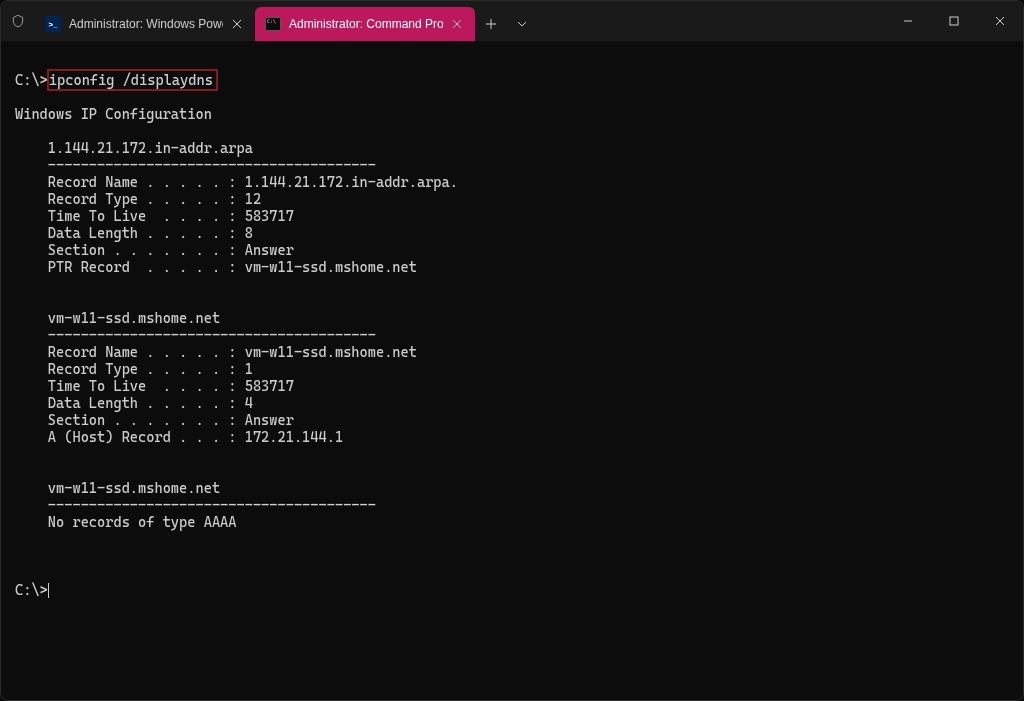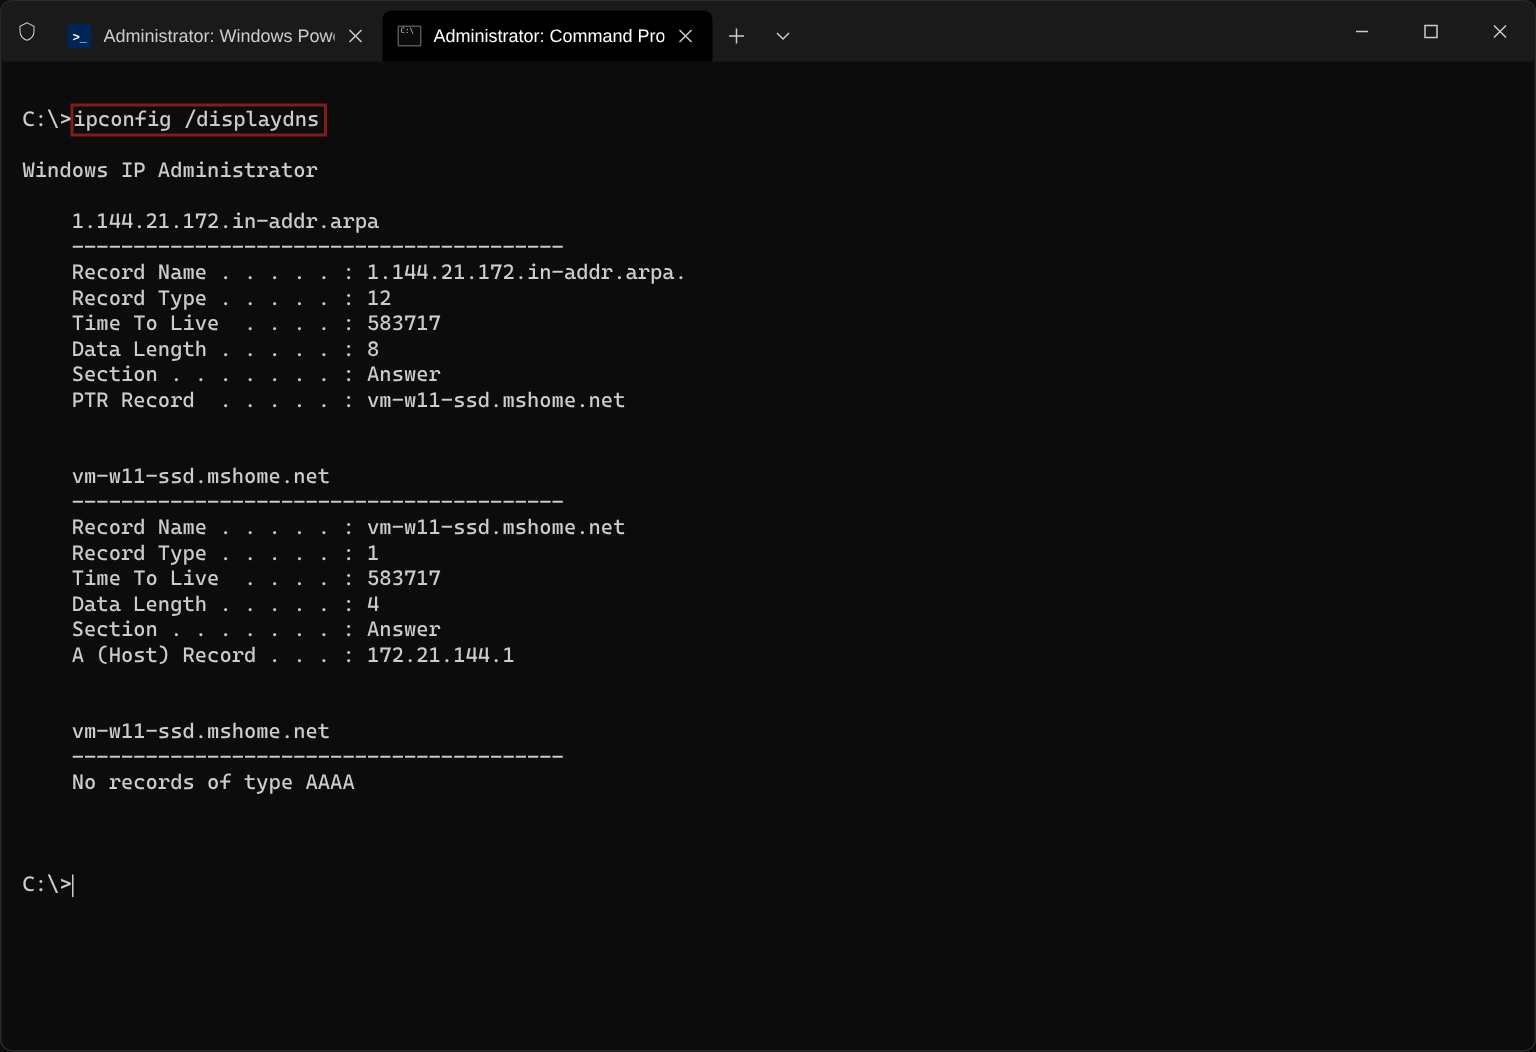--- a/index.html
+++ b/index.html
@@ -48,21 +48,21 @@
       cursor: pointer;
       max-width: 220px;
       min-width: 180px;
       position: relative;
     }
     .tab.inactive {
       background: transparent;
       color: #cccccc;
     }
     .tab.active {
-      background: #000000;
+      background: #be185d;
       color: #ffffff;
     }
     .tab-icon {
       width: 16px;
       height: 16px;
       margin-right: 8px;
       display: flex;
       align-items: center;
       justify-content: center;
       flex-shrink: 0;
@@ -242,21 +242,21 @@
       <svg viewBox="0 0 10 10">
           <path d="M1 1 L9 9 M9 1 L1 9"></path>
         </svg>
     </div>
   </div>
 </div>
 
 <div class="terminal-content">
 <span class="prompt-line"><span>C:\&gt;</span><span class="command-highlight">ipconfig /displaydns</span></span>
 
-<span>Windows IP Administrator</span>
+<span>Windows IP Configuration</span>
 
 <div id="entries">    1.144.21.172.in-addr.arpa
     ----------------------------------------
     Record Name . . . . . : 1.144.21.172.in-addr.arpa.
     Record Type . . . . . : 12
     Time To Live  . . . . : 583717
     Data Length . . . . . : 8
     Section . . . . . . . : Answer
     PTR Record  . . . . . : vm-w11-ssd.mshome.net
 

